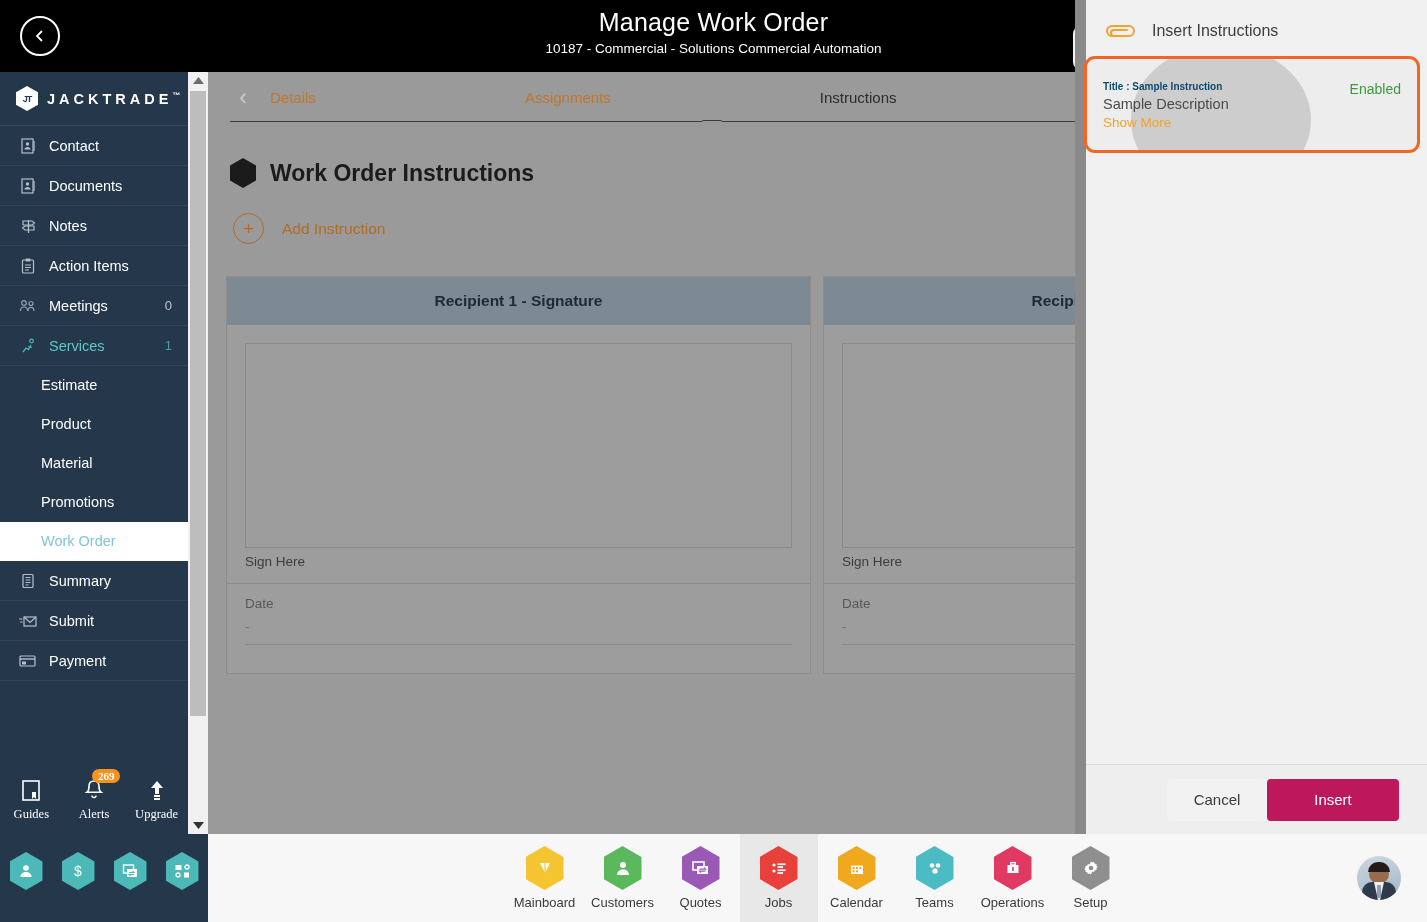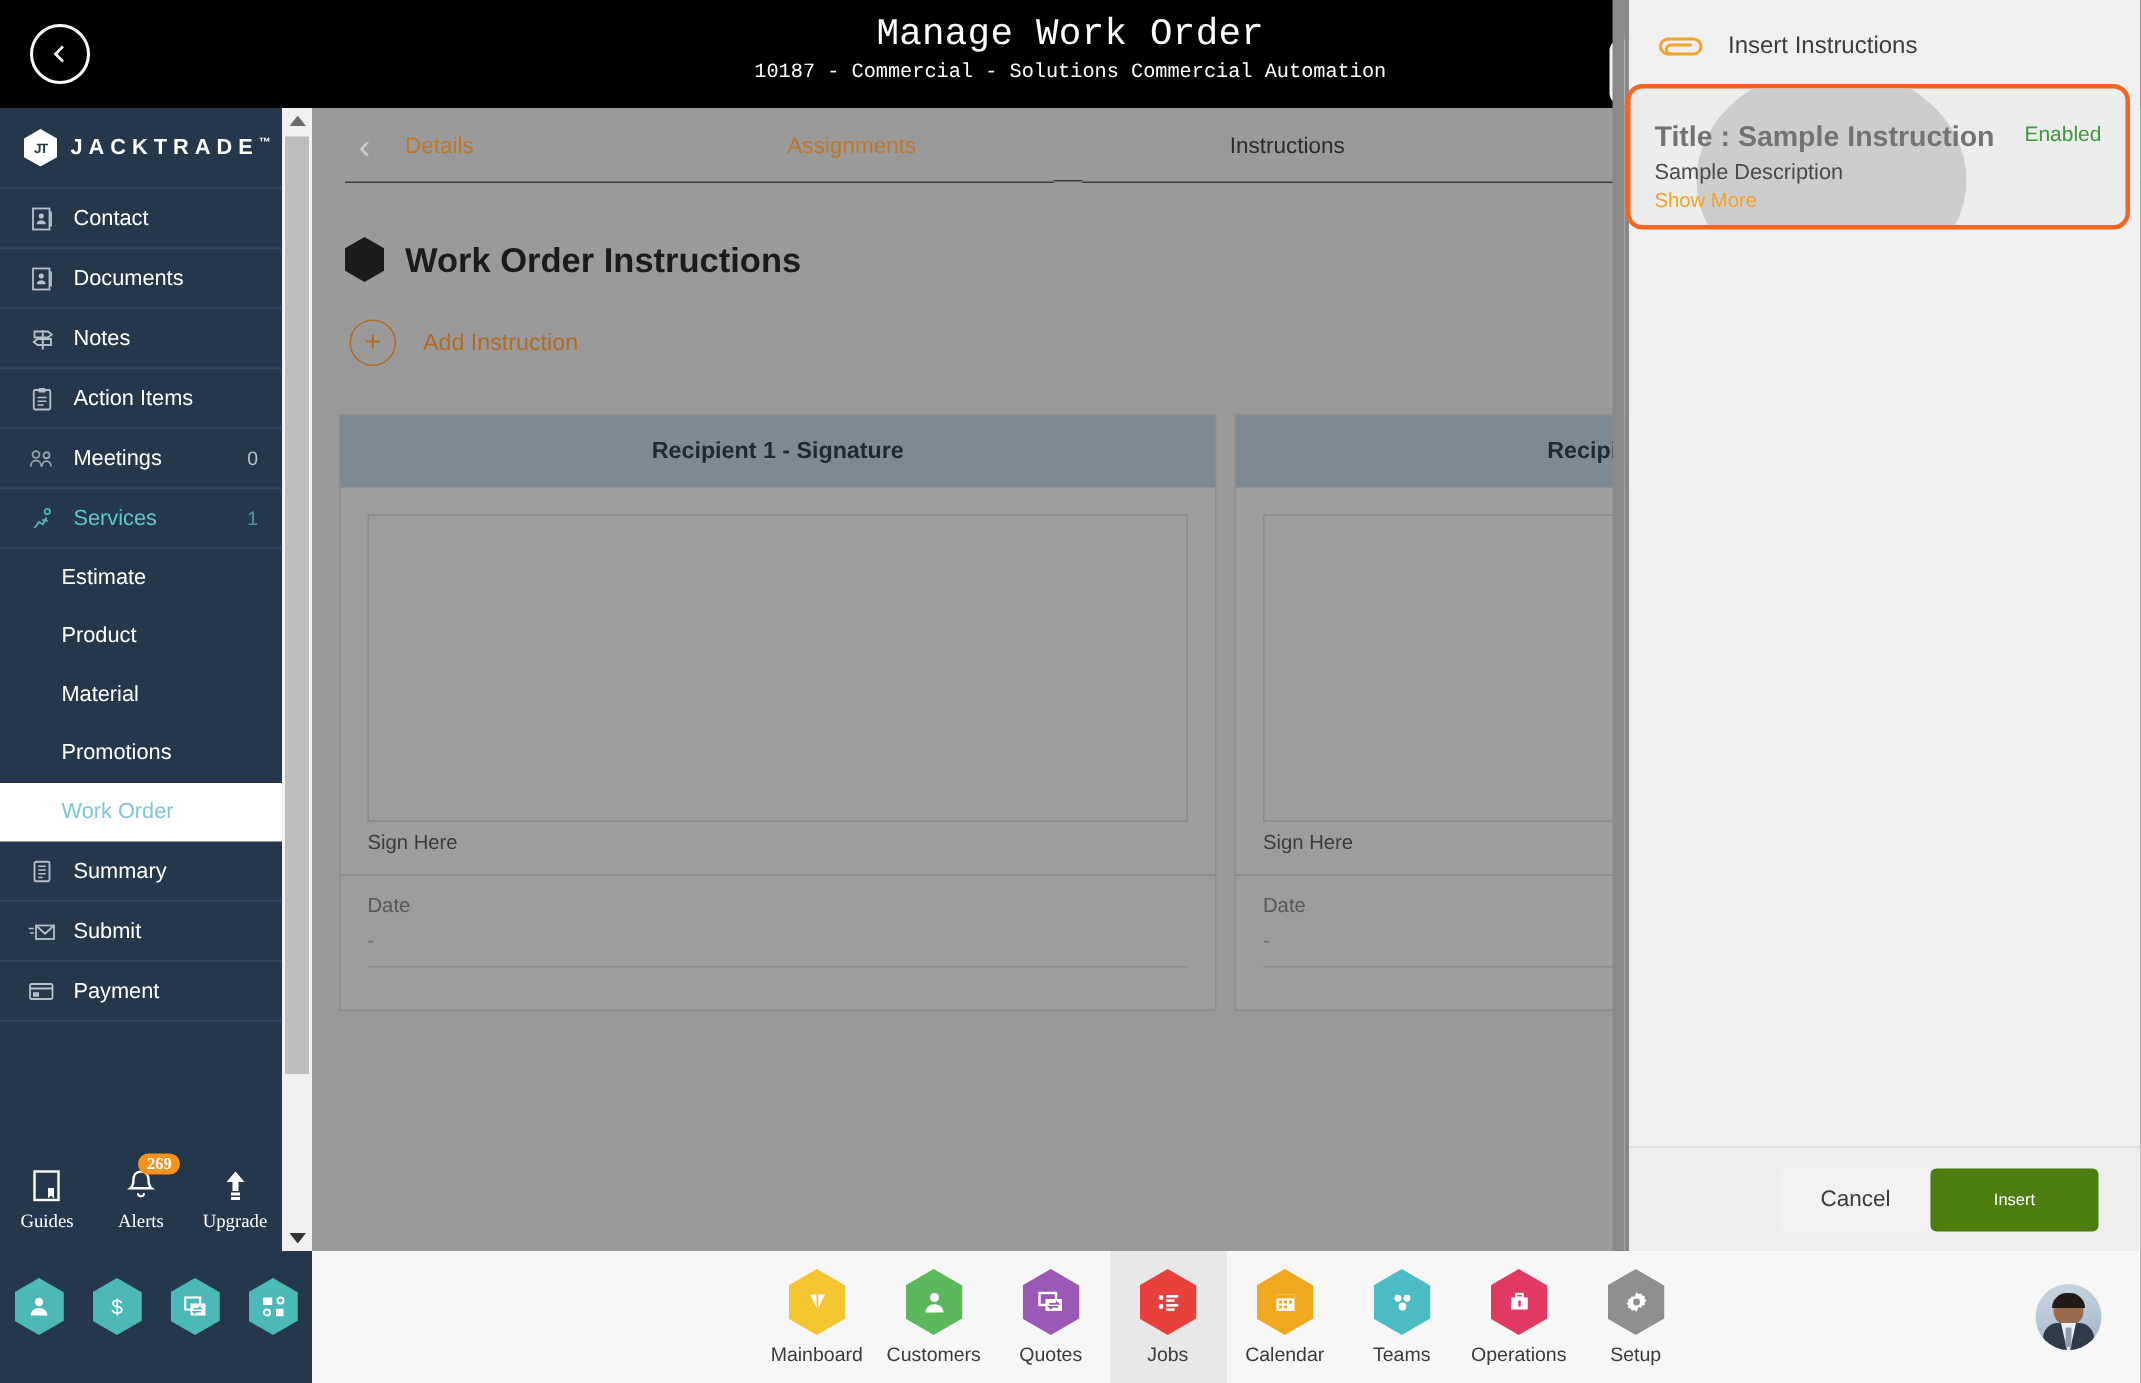--- a/index.html
+++ b/index.html
@@ -18,21 +18,20 @@
   }
   #back-btn{
     position:absolute; left:20px; top:16px; width:40px; height:40px;
     border:2px solid #fff; border-radius:50%;
     display:flex; align-items:center; justify-content:center; cursor:pointer;
   }
   #back-btn svg{ display:block; }
   #hdr-center{
     position:absolute; left:0; top:0; width:1427px; text-align:center;
     pointer-events:none;
-    font-family:Liberation Mono, monospace;
   }
   #hdr-title{ font-size:25px; font-weight:400; letter-spacing:.2px; margin-top:8px; }
   #hdr-sub{ font-size:13.5px; margin-top:4px; font-weight:400; }
   #next-btn{
     position:absolute; right:310px; top:26px; width:44px; height:44px;
     background:#f2f2f2; border-radius:8px;
     display:flex; align-items:center; justify-content:center; cursor:pointer;
   }
 
   
@@ -215,40 +214,40 @@
   #instr-card{
     position:absolute; left:-2px; top:56px; width:336px; height:97px;
     background:#ededed; border:3px solid #f26522; border-radius:11px;
     overflow:hidden;
   }
   #ripple{
     position:absolute; left:44px; top:-14px; width:180px; height:150px;
     border-radius:50%; background:#cdcdcd;
   }
   #instr-inner{ position:relative; padding:22px 16px 0 16px; }
-  #instr-title{ font-size:19px; font-weight:bold; color:#737373; }
+  #instr-title{ font-size:10px; font-weight:bold; color:#0c4a6e; }
   #instr-title .k{ font-weight:bold; }
   #instr-status{
     position:absolute; right:16px; top:22px; font-size:14px; color:#3c9a3c;
   }
   #instr-desc{ font-size:14.5px; color:#4a4a4a; margin-top:4px; }
   #show-more{ font-size:13.5px; color:#f2a32b; margin-top:3px; cursor:pointer; }
 
   #rp-footer{
     position:absolute; left:0; bottom:0; width:341px; height:70px;
     background:#eeeeee; border-top:1px solid #dcdcdc;
     display:flex; align-items:center; justify-content:flex-end; padding-right:28px; 
   }
   #cancel-btn{
     width:100px;height:42px;background:#f2f2f2;border:none;border-radius:4px;
     font-size:15px;color:#3b3b3b;cursor:pointer;font-family:"Liberation Sans",sans-serif;
   }
   #insert-btn{
-    width:112px;height:42px;background:#4d7c0f;border:none;border-radius:4px;
-    font-size:11px;color:#fff;cursor:pointer;font-family:"Liberation Sans",sans-serif;
+    width:132px;height:42px;background:#be185d;border:none;border-radius:4px;
+    font-size:15px;color:#fff;cursor:pointer;font-family:"Liberation Sans",sans-serif;
   }
   #rp-strip{
     position:absolute; right:344px; top:0; width:8px; height:834px;
     background:#8a8a8a; z-index:9;
   }
 </style>
 </head>
 <body>
 
 <div id="top-header">

